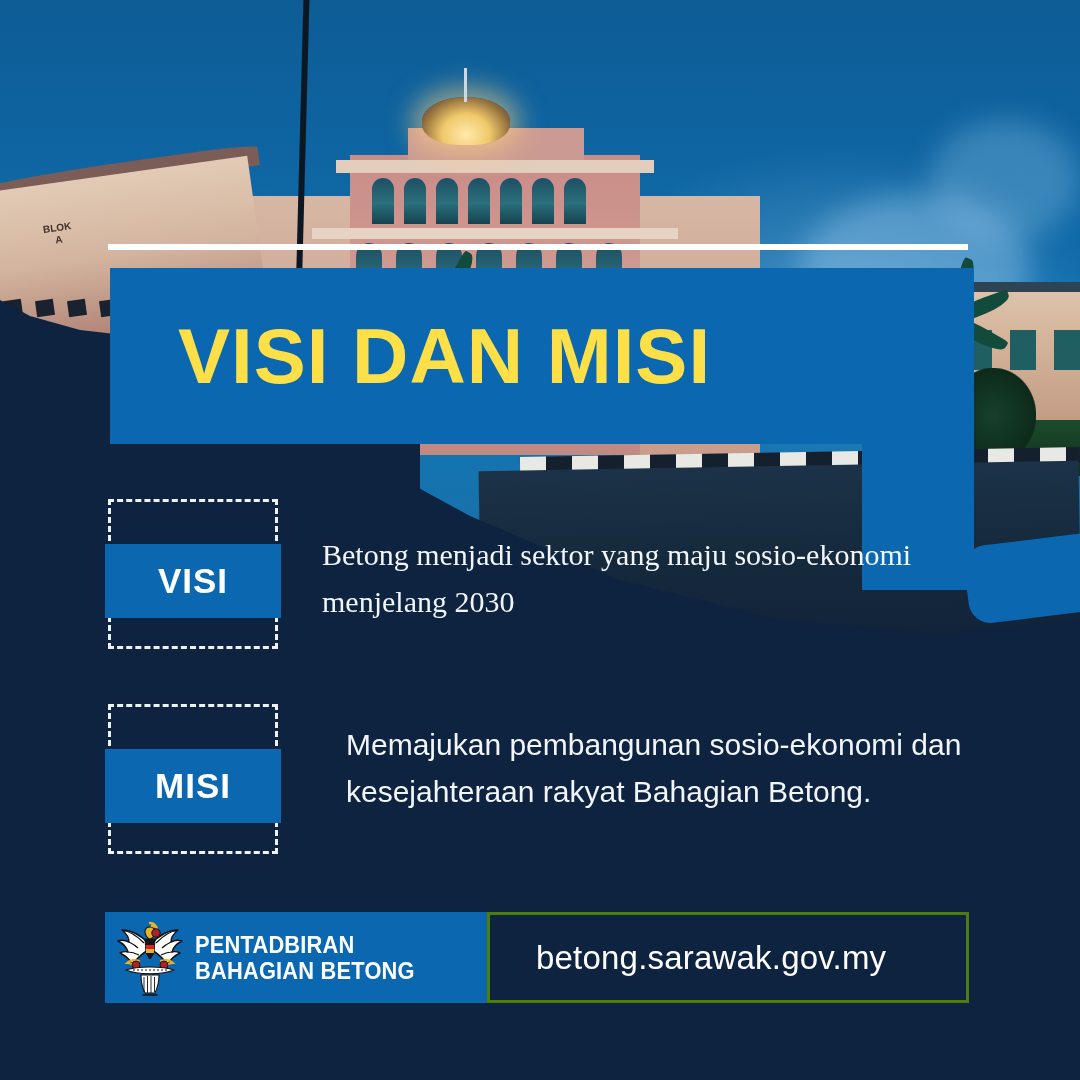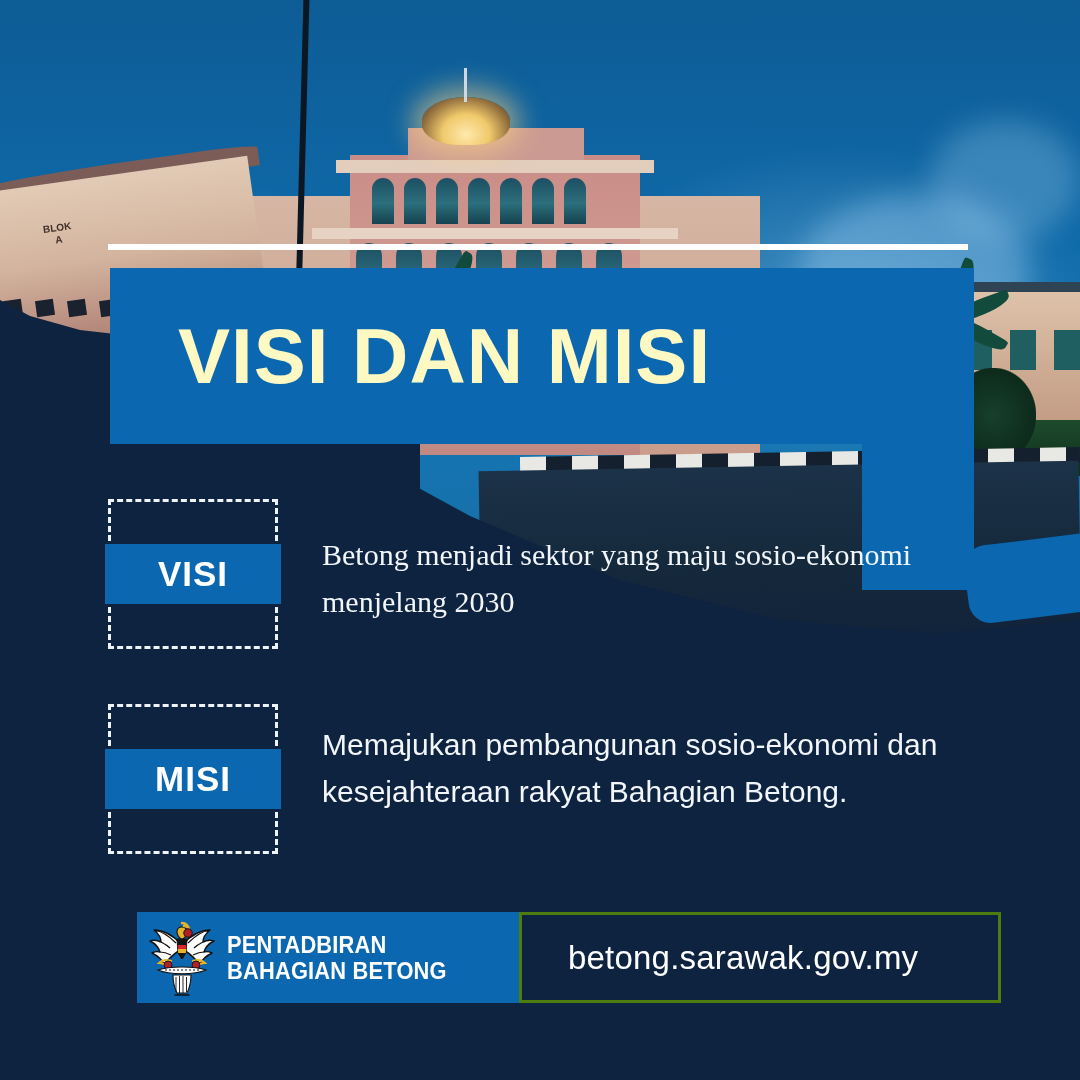--- a/index.html
+++ b/index.html
@@ -184,61 +184,61 @@
   .rule{
     position:absolute;left:108px;top:244px;width:860px;height:6px;background:#ffffff;
   }
   .title-card{
     position:absolute;left:110px;top:268px;width:860px;height:176px;
     background:#0b68b0;
     display:flex;align-items:center;
   }
   .title-card h1{
     margin:0;padding:0 0 0 68px;
-    color:#fef9c3;
+    color:#fde047;
     font-family:"Liberation Sans", sans-serif;
     font-weight:bold;
     font-size:78px;
     letter-spacing:1px;
     line-height:1;
     transform:scaleX(1.0);
   }
 
   
   .row{position:absolute;left:0;width:1080px;}
   .row-visi{top:499px;}
   .row-misi{top:704px;}
 
   .tag-wrap{
     position:absolute;left:108px;top:0;width:170px;height:150px;
     border:3px dashed #eef3f8;
     box-sizing:border-box;
   }
   .tag{
-    position:absolute;left:105px;top:45px;width:176px;height:60px;
+    position:absolute;left:105px;top:45px;width:176px;height:74px;
     background:#0b68b0;
     color:#ffffff;
     font-family:"Liberation Sans", sans-serif;
     font-weight:bold;font-size:35px;letter-spacing:1px;
     display:flex;align-items:center;justify-content:center;
   }
   .body-text{
     position:absolute;left:322px;top:0;width:620px;
     color:#f2f6fa;
     font-family:"Liberation Sans", sans-serif;
     font-size:30px;
     line-height:47px;
     font-weight:normal;
   }
   .row-visi .body-text{top:32px;font-family:Liberation Serif, serif;}
-  .row-misi .body-text{top:17px;}
+  .row-misi .body-text{top:17px;margin-left:24px;}
 
   
   .footer{
-    position:absolute;left:105px;top:912px;width:864px;height:91px;margin-left:32px;
+    position:absolute;left:105px;top:912px;width:864px;height:91px;
   }
   .footer-left{
     position:absolute;left:0;top:0;width:382px;height:91px;
     background:#0b68b0;
     display:flex;align-items:center;
   }
   .crest{
     width:66px;height:78px;margin-left:12px;flex:0 0 auto;
   }
   .footer-words{

